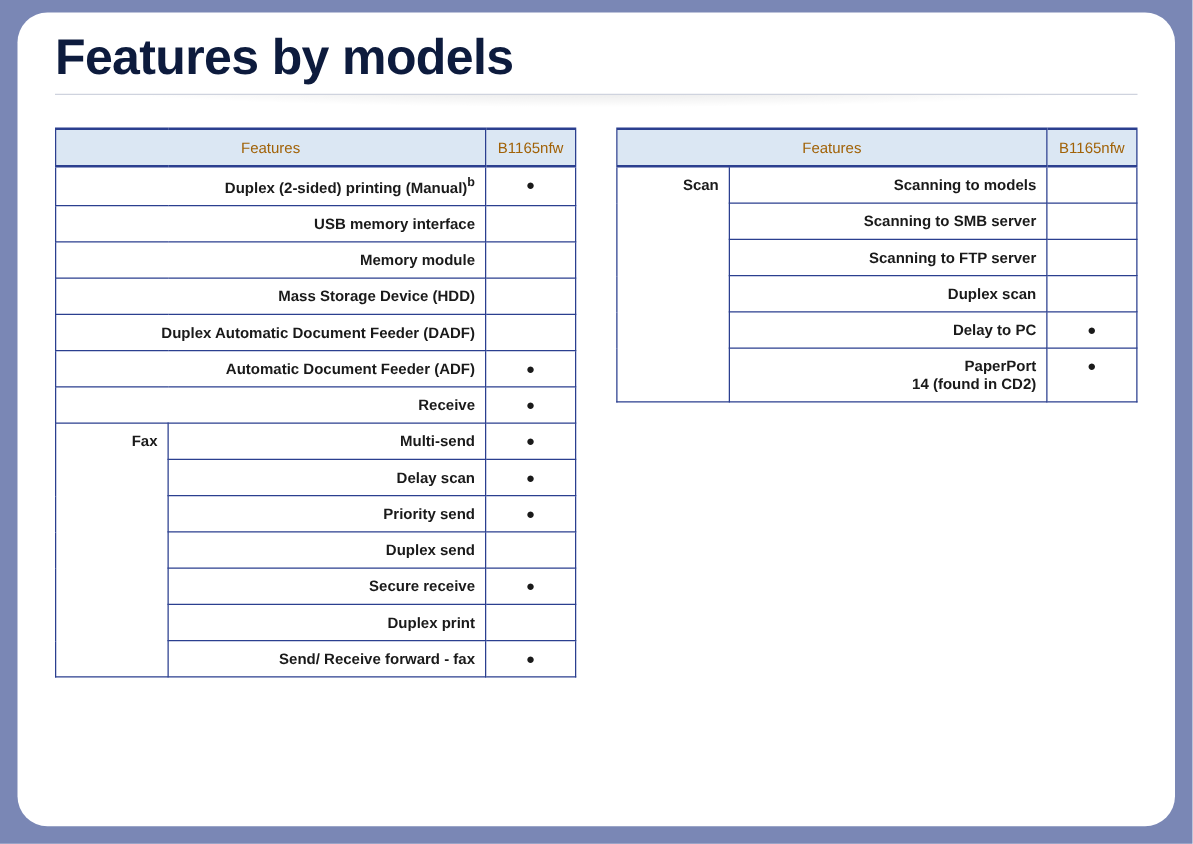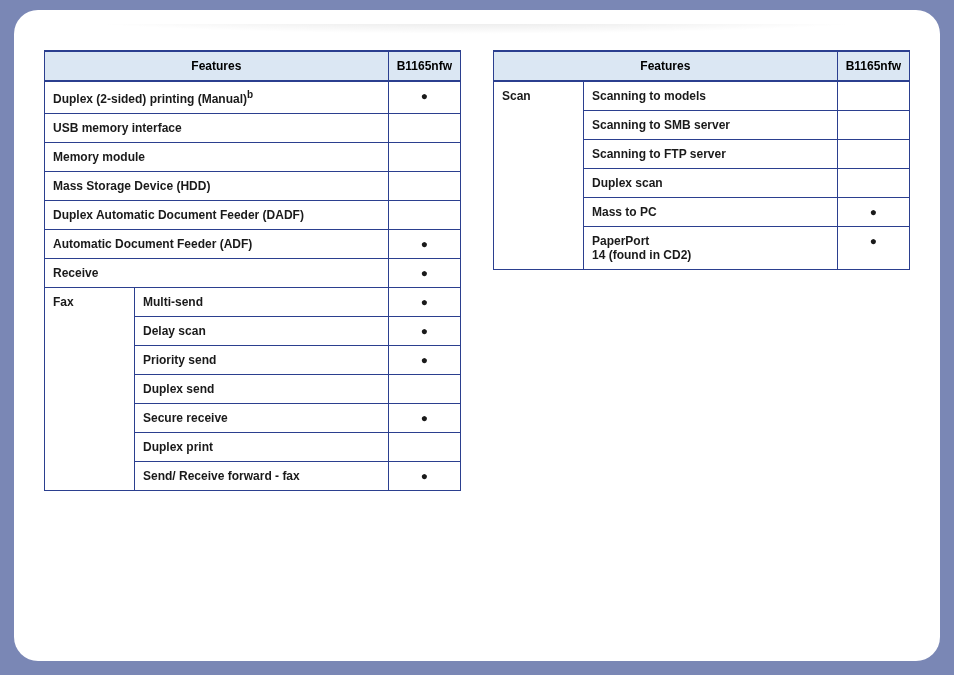--- a/index.html
+++ b/index.html
@@ -42,42 +42,43 @@
     width: 420px;
   }
   table {
     border-collapse: collapse;
     width: 100%;
     font-size: 12px;
   }
   th, td {
     border: 1px solid #2b3f8f;
     padding: 7px 8px;
-    text-align: left;
+    text-align: right;
     vertical-align: top;
   }
   th {
     background: #dbe7f3;
-    color: #000000;
-    font-weight: 700;
+    color: #a16207;
+    font-weight: 400;
     text-align: center;
     border-top: 2px solid #2b3f8f;
     border-bottom: 2px solid #2b3f8f;
   }
   th.model { width: 72px; }
   td.feature { font-weight: 700; }
   td.cat { font-weight: 700; width: 90px; }
   td.sub { font-weight: 700; }
   td.val { text-align: center; font-weight: 400; }
   sup.footnote { font-size: 10px; }
 </style>
 </head>
 <body>
 
 <div class="page">
+  <div class="title">Features by models</div>
   <div class="title-underline-shadow"></div>
 
   <div class="columns">
 
     <div class="col">
       <table>
         <thead>
           <tr>
             <th colspan="2">Features</th>
             <th class="model">B1165nfw</th>
@@ -168,21 +169,21 @@
           </tr>
           <tr>
             <td class="sub">Scanning to FTP server</td>
             <td class="val"></td>
           </tr>
           <tr>
             <td class="sub">Duplex scan</td>
             <td class="val"></td>
           </tr>
           <tr>
-            <td class="sub">Mass to PC</td>
+            <td class="sub">Delay to PC</td>
             <td class="val">●</td>
           </tr>
           <tr>
             <td class="sub">
               <span>PaperPort</span><br>
               <span>14 (found in CD2)</span>
             </td>
             <td class="val">●</td>
           </tr>
         </tbody>

